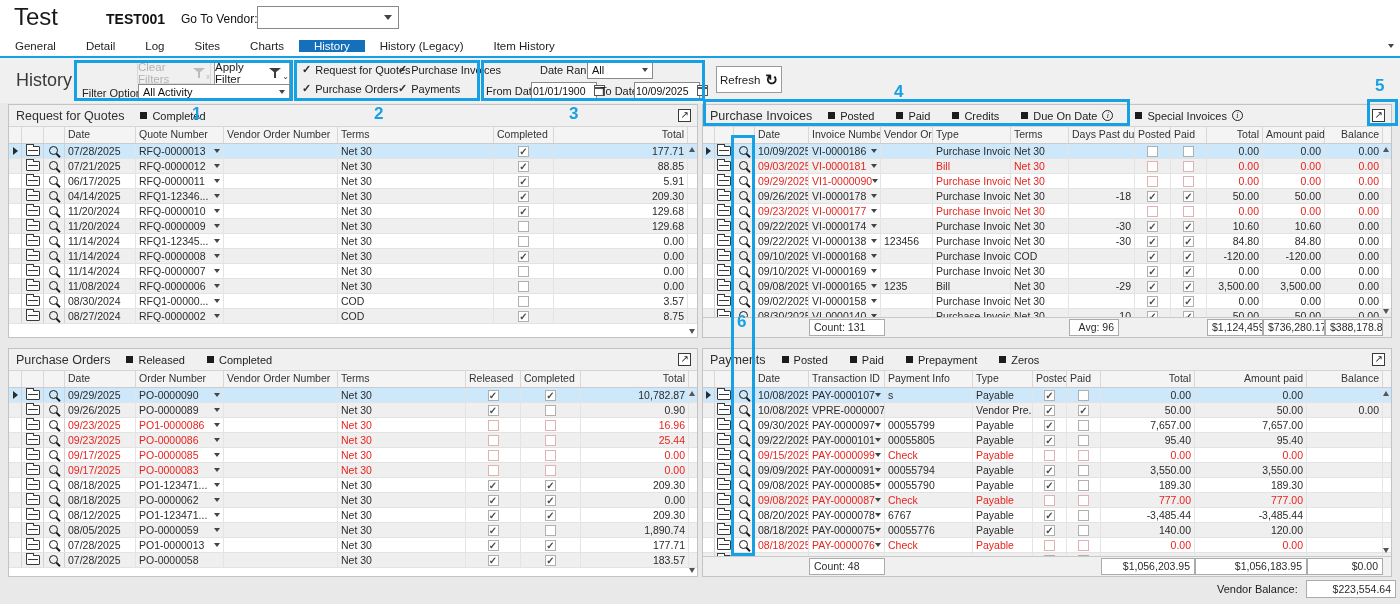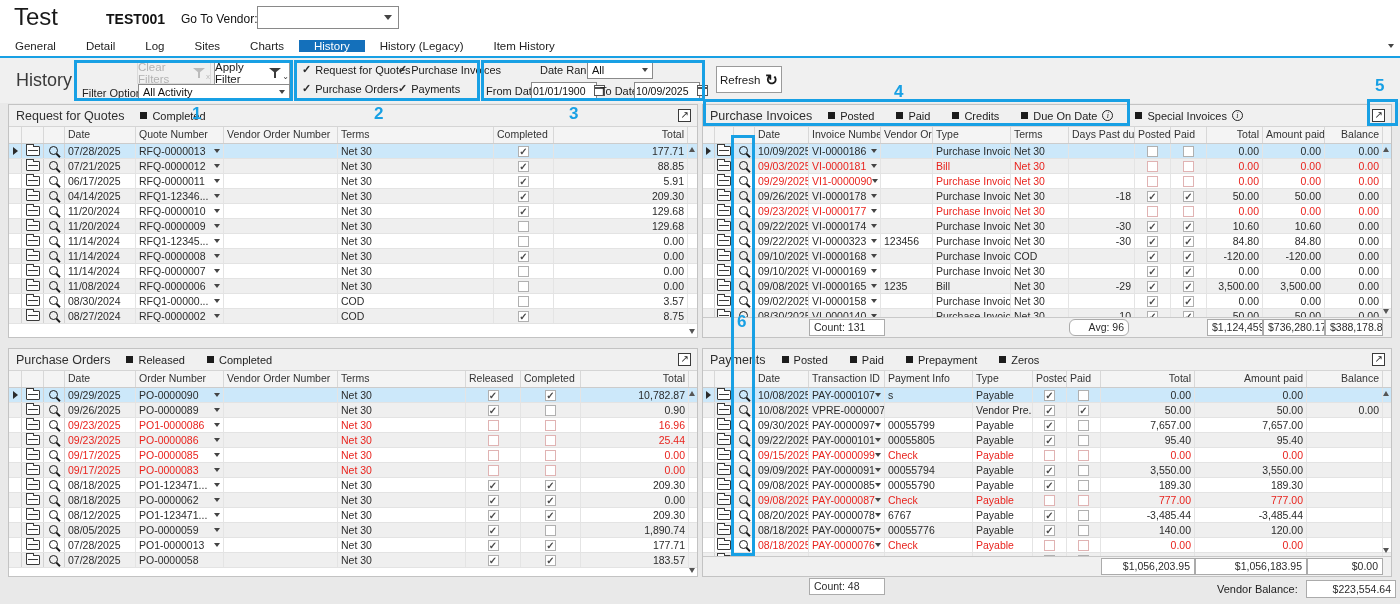--- a/index.html
+++ b/index.html
@@ -875,21 +875,21 @@
         <div class="ci" style="width: 19px;">
           <span class="fold"></span>
         </div>
         <div class="ci" style="width: 21px;">
           <span class="mag"></span>
         </div>
         <div class="c" style="width: 54px;">
           <span>09/22/2025</span>
         </div>
         <div class="c" style="width: 72px;">
-          <span>VI-0000323</span>
+          <span>VI-0000138</span>
           <span class="arr tri-d sm"></span>
         </div>
         <div class="c" style="width: 52px;">
           <span>123456</span>
         </div>
         <div class="c" style="width: 78px;">
           <span>Purchase Invoice</span>
         </div>
         <div class="c" style="width: 58px;">
           <span>Net 30</span>
@@ -1128,21 +1128,21 @@
           <span>0.00</span>
         </div>
       </div>
       <div class="gutter">
         <span class="tri-up"></span>
         <span class="tri-dn"></span>
       </div>
     </div>
     <div class="gfoot">
       <div class="fbox" style="left: 106px; width: 76px;">Count: 131</div>
-      <div class="fbox r" style="left: 366px; width: 60px; border-radius: 6px;">Avg: 96</div>
+      <div class="fbox r" style="left: 366px; width: 50px;">Avg: 96</div>
       <div class="fbox r" style="left: 504px; width: 56px;">$1,124,459...</div>
       <div class="fbox r" style="left: 560px; width: 62px;">$736,280.17</div>
       <div class="fbox r" style="left: 622px; width: 58px;">$388,178.88</div>
     </div>
   </div>
 <div id="panel-po" class="panel">
     <div class="sect">
       <span class="gtitle">Purchase Orders</span>
       <span class="legend-item">
         <span class="sq"></span>
@@ -2026,21 +2026,21 @@
         <div class="c r" style="width: 76px;">
           <span></span>
         </div>
       </div>
       <div class="gutter">
         <span class="tri-up"></span>
         <span class="tri-dn"></span>
       </div>
     </div>
     <div class="gfoot">
-      <div class="fbox" style="left: 106px; width: 76px; margin-top: 20px;">Count: 48</div>
+      <div class="fbox" style="left: 106px; width: 76px;">Count: 48</div>
       <div class="fbox r" style="left: 398px; width: 94px;">$1,056,203.95</div>
       <div class="fbox r" style="left: 492px; width: 112px;">$1,056,183.95</div>
       <div class="fbox r" style="left: 604px; width: 76px;">$0.00</div>
     </div>
   </div>
 
 <div id="cbox1" class="cbox"></div>
 <div id="cbox2" class="cbox"></div>
 <div id="cbox3" class="cbox"></div>
 <div id="cbox4" class="cbox"></div>

